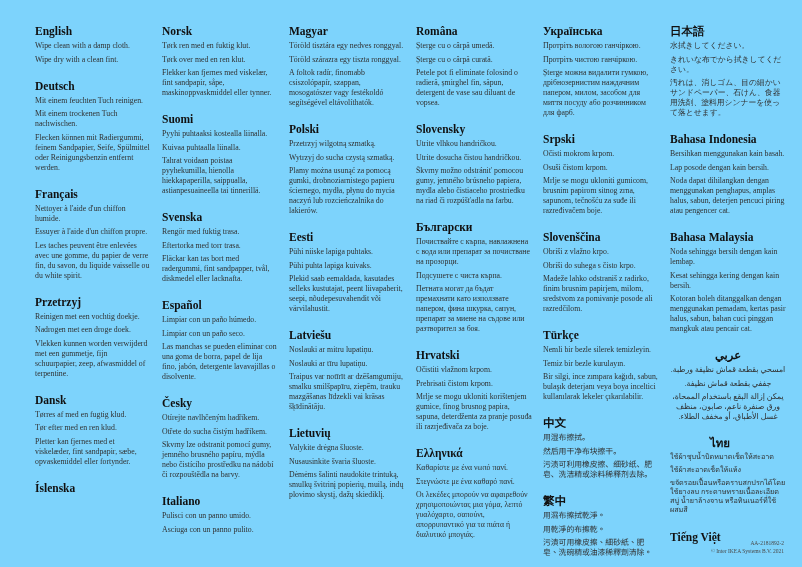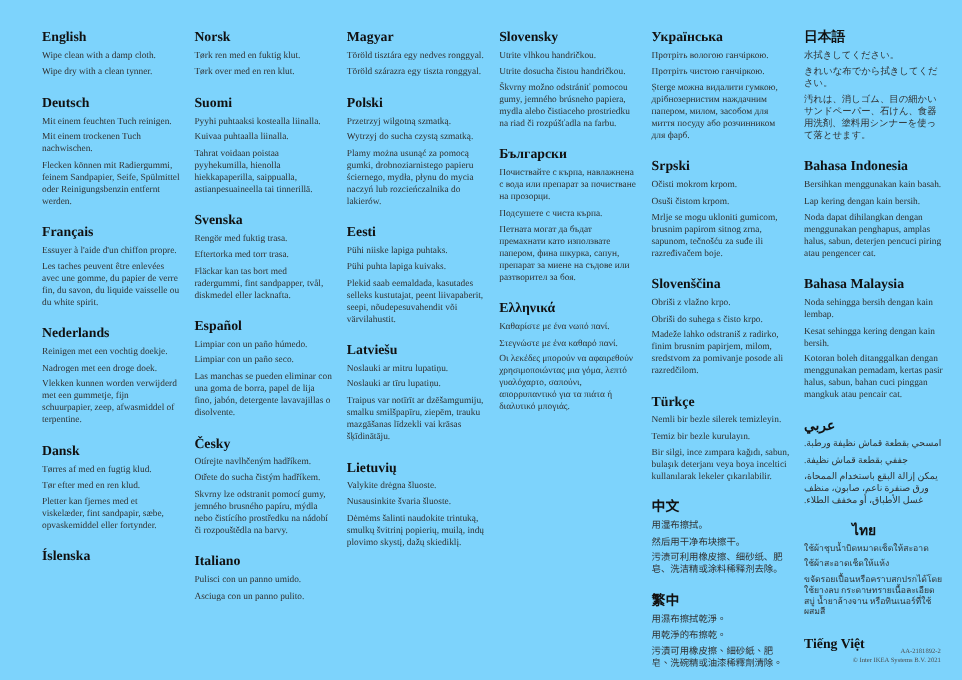--- a/index.html
+++ b/index.html
@@ -28,21 +28,21 @@
     margin: 0 0 3px 0;
     line-height: 1.15;
   }
   .para {
     font-size: 7.8px;
     line-height: 1.28;
     margin: 0 0 3.5px 0;
     color: #303030;
   }
   
-  [lang="ar"] { direction: rtl; text-align: left; }
+  [lang="ar"] { direction: rtl; text-align: center; }
   [lang="th"] .section-title { padding-left: 40px; }
   [lang="th"] .para { font-size: 7.2px; }
   .footer {
     position: absolute;
     right: 18px;
     bottom: 12px;
     text-align: right;
     font-size: 5.5px;
     line-height: 1.5;
     color: #4a4a4a;
@@ -50,54 +50,56 @@
 </style>
 </head>
 <body>
 
 <div class="page">
   <div class="columns">
       <div class="column">
         <section class="section" lang="en">
           <h2 class="section-title">English</h2>
           <p class="para">Wipe clean with a damp cloth.</p>
-          <p class="para">Wipe dry with a clean tynner.</p>
+          <p class="para">Wipe dry with a clean fint.</p>
         </section>
         <section class="section" lang="de">
           <h2 class="section-title">Deutsch</h2>
           <p class="para">Mit einem feuchten Tuch reinigen.</p>
           <p class="para">Mit einem trockenen Tuch nachwischen.</p>
           <p class="para">Flecken können mit Radiergummi, feinem Sandpapier, Seife, Spülmittel oder Reinigungsbenzin entfernt werden.</p>
         </section>
         <section class="section" lang="fr">
           <h2 class="section-title">Français</h2>
+          <p class="para">Nettoyer à l'aide d'un chiffon humide.</p>
           <p class="para">Essuyer à l'aide d'un chiffon propre.</p>
           <p class="para">Les taches peuvent être enlevées avec une gomme, du papier de verre fin, du savon, du liquide vaisselle ou du white spirit.</p>
         </section>
         <section class="section" lang="nl">
-          <h2 class="section-title">Nederlands</h2>
+          <h2 class="section-title">Przetrzyj</h2>
           <p class="para">Reinigen met een vochtig doekje.</p>
           <p class="para">Nadrogen met een droge doek.</p>
           <p class="para">Vlekken kunnen worden verwijderd met een gummetje, fijn schuurpapier, zeep, afwasmiddel of terpentine.</p>
         </section>
         <section class="section" lang="da">
           <h2 class="section-title">Dansk</h2>
           <p class="para">Tørres af med en fugtig klud.</p>
           <p class="para">Tør efter med en ren klud.</p>
           <p class="para">Pletter kan fjernes med et viskelæder, fint sandpapir, sæbe, opvaskemiddel eller fortynder.</p>
         </section>
         <section class="section" lang="is">
           <h2 class="section-title">Íslenska</h2>
         </section>
       </div>
       <div class="column">
         <section class="section" lang="no">
           <h2 class="section-title">Norsk</h2>
           <p class="para">Tørk ren med en fuktig klut.</p>
           <p class="para">Tørk over med en ren klut.</p>
+          <p class="para">Flekker kan fjernes med viskelær, fint sandpapir, såpe, maskinoppvaskmiddel eller tynner.</p>
         </section>
         <section class="section" lang="fi">
           <h2 class="section-title">Suomi</h2>
           <p class="para">Pyyhi puhtaaksi kostealla liinalla.</p>
           <p class="para">Kuivaa puhtaalla liinalla.</p>
           <p class="para">Tahrat voidaan poistaa pyyhekumilla, hienolla hiekkapaperilla, saippualla, astianpesuaineella tai tinnerillä.</p>
         </section>
         <section class="section" lang="sv">
           <h2 class="section-title">Svenska</h2>
           <p class="para">Rengör med fuktig trasa.</p>
@@ -120,20 +122,21 @@
           <h2 class="section-title">Italiano</h2>
           <p class="para">Pulisci con un panno umido.</p>
           <p class="para">Asciuga con un panno pulito.</p>
         </section>
       </div>
       <div class="column">
         <section class="section" lang="hu">
           <h2 class="section-title">Magyar</h2>
           <p class="para">Töröld tisztára egy nedves ronggyal.</p>
           <p class="para">Töröld szárazra egy tiszta ronggyal.</p>
+          <p class="para">A foltok radír, finomabb csiszolópapír, szappan, mosogatószer vagy festékoldó segítségével eltávolíthatók.</p>
         </section>
         <section class="section" lang="pl">
           <h2 class="section-title">Polski</h2>
           <p class="para">Przetrzyj wilgotną szmatką.</p>
           <p class="para">Wytrzyj do sucha czystą szmatką.</p>
           <p class="para">Plamy można usunąć za pomocą gumki, drobnoziarnistego papieru ściernego, mydła, płynu do mycia naczyń lub rozcieńczalnika do lakierów.</p>
         </section>
         <section class="section" lang="et">
           <h2 class="section-title">Eesti</h2>
           <p class="para">Pühi niiske lapiga puhtaks.</p>
@@ -147,32 +150,44 @@
           <p class="para">Traipus var notīrīt ar dzēšamgumiju, smalku smilšpapīru, ziepēm, trauku mazgāšanas līdzekli vai krāsas šķīdinātāju.</p>
         </section>
         <section class="section" lang="lt">
           <h2 class="section-title">Lietuvių</h2>
           <p class="para">Valykite drėgna šluoste.</p>
           <p class="para">Nusausinkite švaria šluoste.</p>
           <p class="para">Dėmėms šalinti naudokite trintuką, smulkų švitrinį popierių, muilą, indų plovimo skystį, dažų skiediklį.</p>
         </section>
       </div>
       <div class="column">
+        <section class="section" lang="ro">
+          <h2 class="section-title">Româna</h2>
+          <p class="para">Șterge cu o cârpă umedă.</p>
+          <p class="para">Șterge cu o cârpă curată.</p>
+          <p class="para">Petele pot fi eliminate folosind o radieră, șmirghel fin, săpun, detergent de vase sau diluant de vopsea.</p>
+        </section>
         <section class="section" lang="sk">
           <h2 class="section-title">Slovensky</h2>
           <p class="para">Utrite vlhkou handričkou.</p>
           <p class="para">Utrite dosucha čistou handričkou.</p>
           <p class="para">Škvrny možno odstrániť pomocou gumy, jemného brúsneho papiera, mydla alebo čistiaceho prostriedku na riad či rozpúšťadla na farbu.</p>
         </section>
         <section class="section" lang="bg">
           <h2 class="section-title">Български</h2>
           <p class="para">Почиствайте с кърпа, навлажнена с вода или препарат за почистване на прозорци.</p>
           <p class="para">Подсушете с чиста кърпа.</p>
           <p class="para">Петната могат да бъдат премахнати като използвате папером, фина шкурка, сапун, препарат за миене на съдове или разтворител за боя.</p>
         </section>
+        <section class="section" lang="hr">
+          <h2 class="section-title">Hrvatski</h2>
+          <p class="para">Očistiti vlažnom krpom.</p>
+          <p class="para">Prebrisati čistom krpom.</p>
+          <p class="para">Mrlje se mogu ukloniti korištenjem gumice, finog brusnog papira, sapuna, deterdženta za pranje posuđa ili razrjeđivača za boje.</p>
+        </section>
         <section class="section" lang="el">
           <h2 class="section-title">Ελληνικά</h2>
           <p class="para">Καθαρίστε με ένα νωπό πανί.</p>
           <p class="para">Στεγνώστε με ένα καθαρό πανί.</p>
           <p class="para">Οι λεκέδες μπορούν να αφαιρεθούν χρησιμοποιώντας μια γόμα, λεπτό γυαλόχαρτο, σαπούνι, απορρυπαντικό για τα πιάτα ή διαλυτικό μπογιάς.</p>
         </section>
       </div>
       <div class="column">
         <section class="section" lang="uk">
           <h2 class="section-title">Українська</h2>
@@ -214,21 +229,21 @@
       <div class="column">
         <section class="section" lang="ja">
           <h2 class="section-title">日本語</h2>
           <p class="para">水拭きしてください。</p>
           <p class="para">きれいな布でから拭きしてください。</p>
           <p class="para">汚れは、消しゴム、目の細かいサンドペーパー、石けん、食器用洗剤、塗料用シンナーを使って落とせます。</p>
         </section>
         <section class="section" lang="id">
           <h2 class="section-title">Bahasa Indonesia</h2>
           <p class="para">Bersihkan menggunakan kain basah.</p>
-          <p class="para">Lap kering dengan kain bersih.</p>
+          <p class="para">Lap posode dengan kain bersih.</p>
           <p class="para">Noda dapat dihilangkan dengan menggunakan penghapus, amplas halus, sabun, deterjen pencuci piring atau pengencer cat.</p>
         </section>
         <section class="section" lang="ms">
           <h2 class="section-title">Bahasa Malaysia</h2>
           <p class="para">Noda sehingga bersih dengan kain lembap.</p>
           <p class="para">Kesat sehingga kering dengan kain bersih.</p>
           <p class="para">Kotoran boleh ditanggalkan dengan menggunakan pemadam, kertas pasir halus, sabun, bahan cuci pinggan mangkuk atau pencair cat.</p>
         </section>
         <section class="section" lang="ar">
           <h2 class="section-title">عربي</h2>

